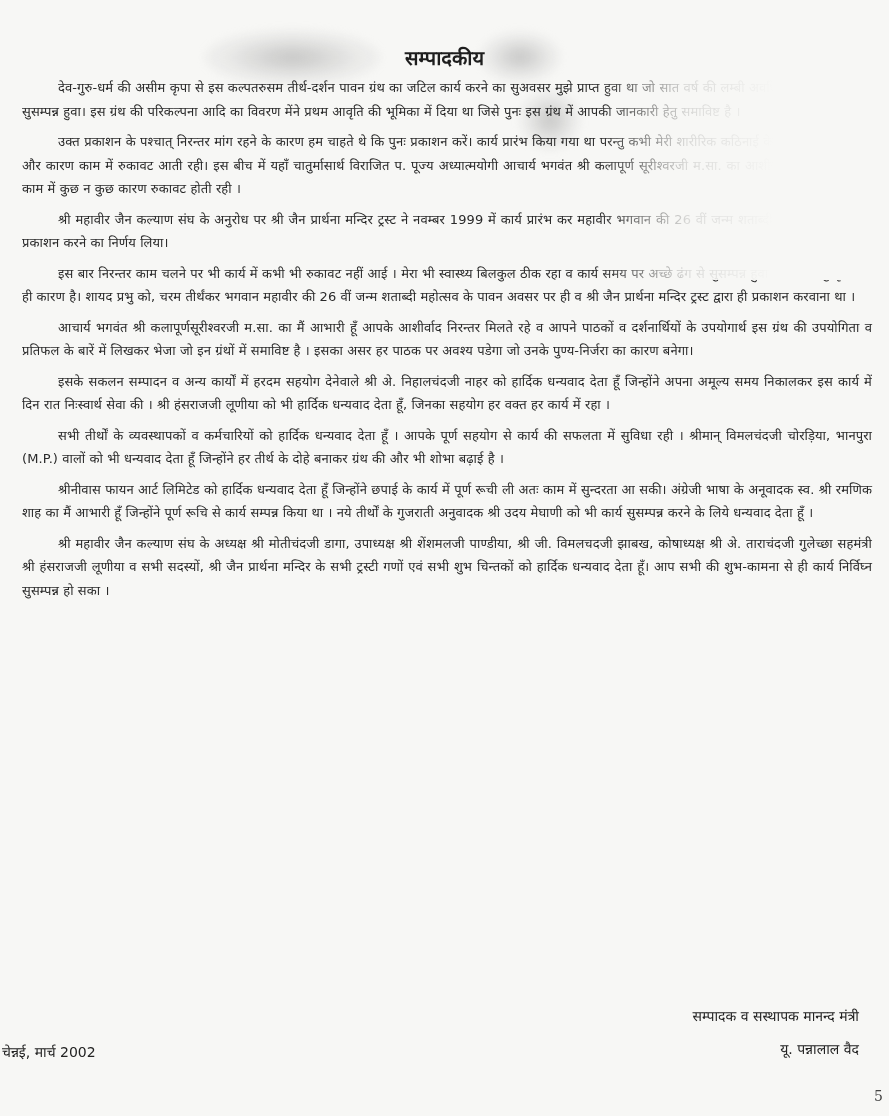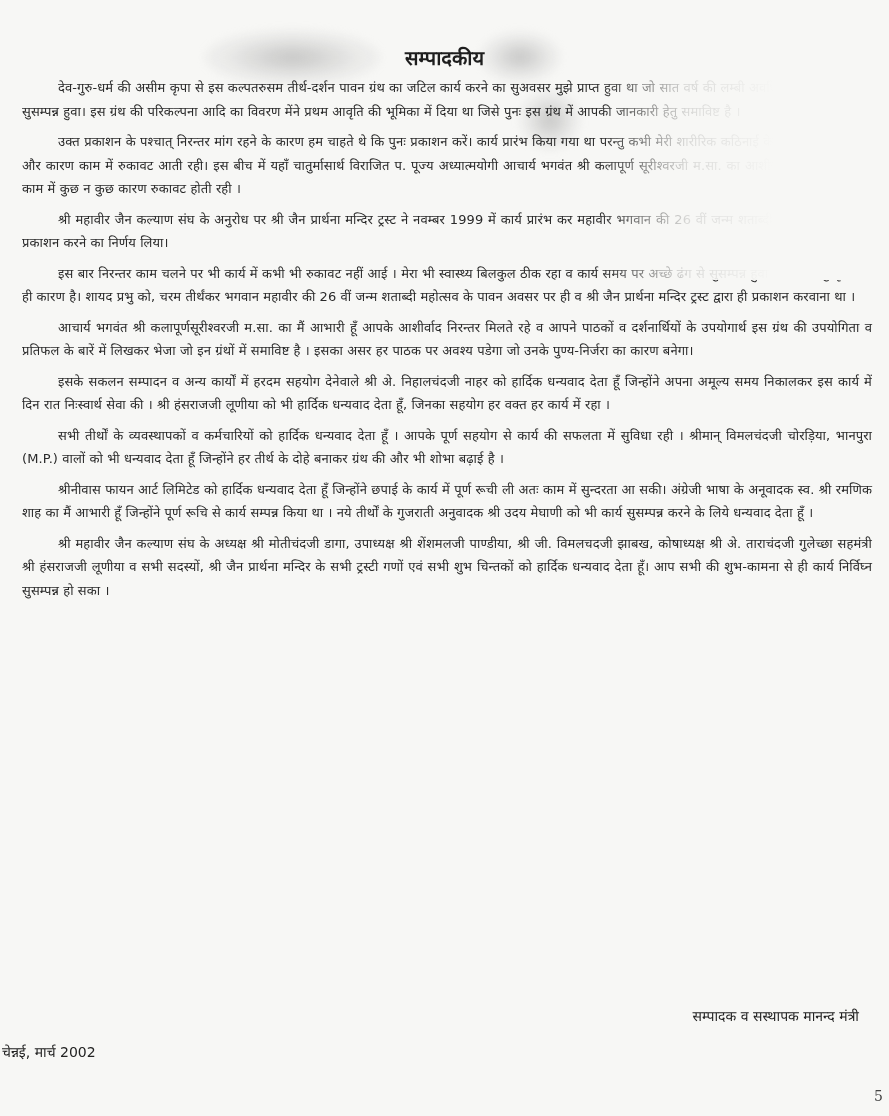--- a/index.html
+++ b/index.html
@@ -61,17 +61,18 @@
     <p class="para">इसके सकलन सम्पादन व अन्य कार्यों में हरदम सहयोग देनेवाले श्री अे. निहालचंदजी नाहर को हार्दिक धन्यवाद देता हूँ जिन्होंने अपना अमूल्य समय निकालकर इस कार्य में दिन रात निःस्वार्थ सेवा की । श्री हंसराजजी लूणीया को भी हार्दिक धन्यवाद देता हूँ, जिनका सहयोग हर वक्त हर कार्य में रहा ।</p>
     <p class="para">सभी तीर्थों के व्यवस्थापकों व कर्मचारियों को हार्दिक धन्यवाद देता हूँ । आपके पूर्ण सहयोग से कार्य की सफलता में सुविधा रही । श्रीमान् विमलचंदजी चोरड़िया, भानपुरा (M.P.) वालों को भी धन्यवाद देता हूँ जिन्होंने हर तीर्थ के दोहे बनाकर ग्रंथ की और भी शोभा बढ़ाई है ।</p>
     <p class="para">श्रीनीवास फायन आर्ट लिमिटेड को हार्दिक धन्यवाद देता हूँ जिन्होंने छपाई के कार्य में पूर्ण रूची ली अतः काम में सुन्दरता आ सकी। अंग्रेजी भाषा के अनूवादक स्व. श्री रमणिक शाह का मैं आभारी हूँ जिन्होंने पूर्ण रूचि से कार्य सम्पन्न किया था । नये तीर्थों के गुजराती अनुवादक श्री उदय मेघाणी को भी कार्य सुसम्पन्न करने के लिये धन्यवाद देता हूँ ।</p>
     <p class="para">श्री महावीर जैन कल्याण संघ के अध्यक्ष श्री मोतीचंदजी डागा, उपाध्यक्ष श्री शेंशमलजी पाण्डीया, श्री जी. विमलचदजी झाबख, कोषाध्यक्ष श्री अे. ताराचंदजी गुलेच्छा सहमंत्री श्री हंसराजजी लूणीया व सभी सदस्यों, श्री जैन प्रार्थना मन्दिर के सभी ट्रस्टी गणों एवं सभी शुभ चिन्तकों को हार्दिक धन्यवाद देता हूँ। आप सभी की शुभ-कामना से ही कार्य निर्विघ्न सुसम्पन्न हो सका ।</p>
   </div>
 
   <div class="fade-overlay"></div>
 
   <div class="signature">
     <div>सम्पादक व सस्थापक मानन्द मंत्री</div>
+    <div>यू. पन्नालाल वैद</div>
   </div>
 
   <div class="place-date">चेन्नई, मार्च 2002</div>
   <div class="page-number">5</div>
 </div>
 
 </body></html>

